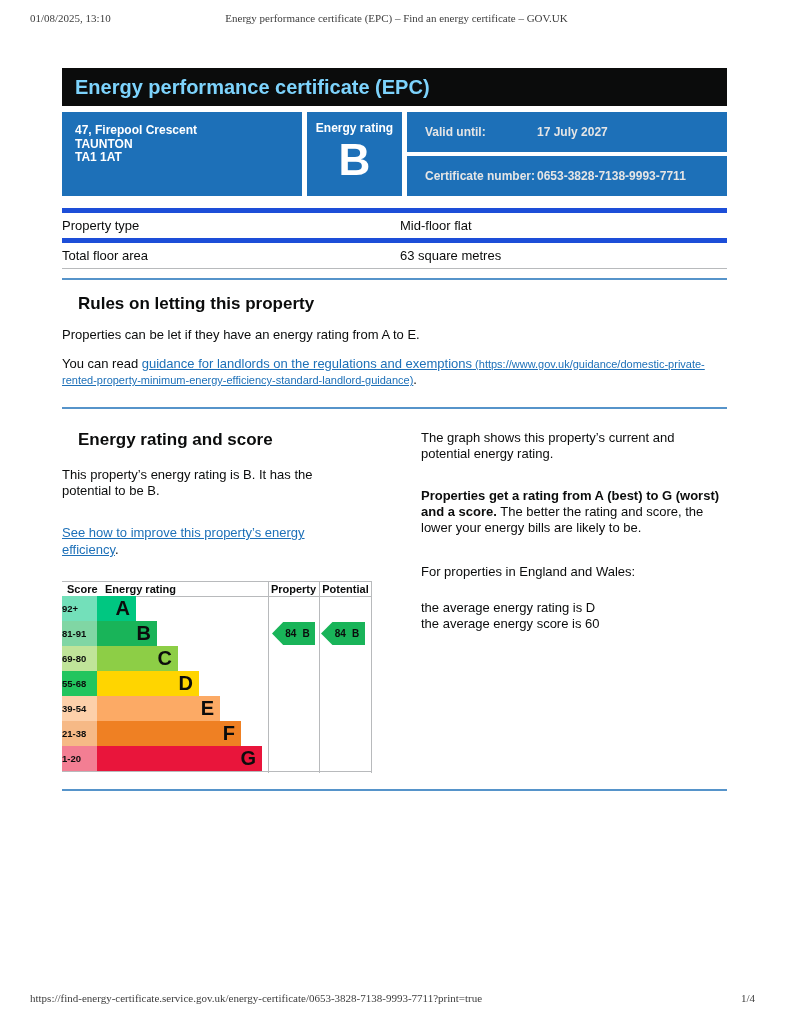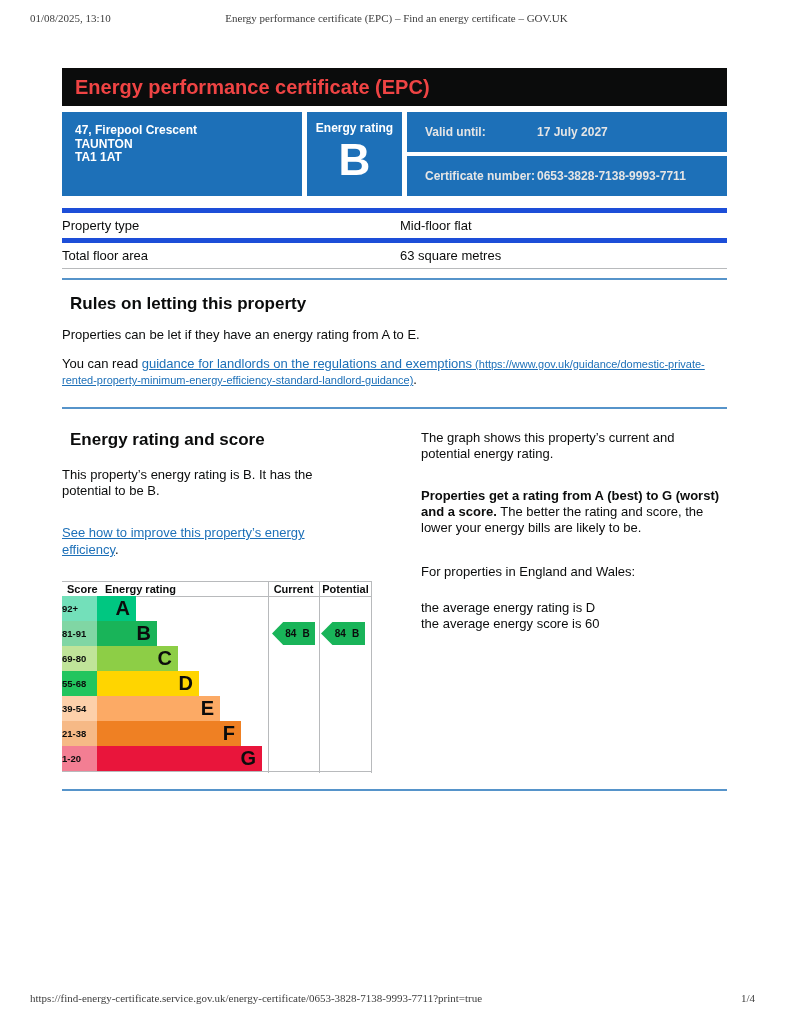--- a/index.html
+++ b/index.html
@@ -12,21 +12,21 @@
   .print-header{position:absolute;top:12px;left:30px;right:30px;height:14px;
     font-family:"Liberation Serif", serif;font-size:11px;color:#3d3d3d;}
   .print-header .ph-date{position:absolute;left:0;top:0;}
   .print-header .ph-title{position:absolute;left:0;right:0;text-align:center;top:0;}
   .print-footer{position:absolute;bottom:18px;left:30px;right:30px;height:14px;
     font-family:"Liberation Serif", serif;font-size:11px;color:#3d3d3d;}
   .print-footer .pf-url{position:absolute;left:0;top:0;}
   .print-footer .pf-page{position:absolute;right:8px;top:0;}
   
   .page{position:absolute;left:62px;top:0;width:665px;}
-  .banner{margin-top:68px;height:38px;background:#0b0c0c;color:#ef4444;
+  .banner{margin-top:68px;height:38px;background:#0b0c0c;color:#7dd3fc;
     font-size:20px;font-weight:bold;line-height:38px;padding-left:13px;box-sizing:border-box;}
   
   .summary{margin-top:6px;display:flex;gap:5px;height:84px;}
   .addr-box{width:240px;background:#1d70b8;color:#fff;box-sizing:border-box;
     padding:12px 0 0 13px;font-size:12px;font-weight:bold;line-height:13.5px;}
   .rating-box{width:95px;background:#1d70b8;color:#fff;text-align:center;box-sizing:border-box;padding-top:9px;}
   .rating-box .rb-label{font-size:12px;font-weight:bold;}
   .rating-box .rb-value{font-size:44px;font-weight:bold;line-height:48px;margin-top:1px;}
   .meta-box{flex:1;display:flex;flex-direction:column;gap:4px;}
   .meta-row{flex:1;background:#1d70b8;color:#e5e5e5;display:flex;align-items:center;font-size:12px;font-weight:bold;}
@@ -34,21 +34,21 @@
   .meta-row .mr-value{padding-left:0;}
   
   .facts{margin-top:12px;}
   .fact-row{height:25px;display:flex;align-items:center;font-size:13px;border-top:5px solid #1d4ed8;}
   .fact-row:last-child{border-bottom:1px solid #b8babc;}
   .fact-label{width:338px;}
   .rule-blue{height:2px;background:#5694ca;border:none;margin:0;}
   .r1{margin-top:9px;}
   .r2{margin-top:19px;}
   .r3{margin-top:15px;}
-  h2.sect{font-size:17px;font-weight:bold;margin:14px 0 0 8px;}
+  h2.sect{font-size:17px;font-weight:bold;margin:14px 0 0 16px;}
   p.body{font-size:13px;line-height:16px;margin:13px 0 0 0;}
   a.lnk{color:#1d70b8;text-decoration:underline;cursor:pointer;}
   .lnk-small{font-size:11px;}
   
   .columns{margin-top:21px;display:flex;}
   .col-left{width:333px;}
   .col-right{width:306px;margin-left:26px;font-size:13px;line-height:16px;}
   .col-left h2.sect{margin-top:0;}
   .col-left p.body{max-width:300px;margin-top:17px;}
   .improve{display:block;max-width:300px;font-size:13px;line-height:17px;margin-top:25px;}
@@ -137,21 +137,21 @@
       <div class="epc">
         <div class="hline" style="top:0;"></div>
         <div class="hline" style="top:15px;"></div>
         <div class="hline" style="top:190px;"></div>
         <div class="vline" style="left:206px;"></div>
         <div class="vline" style="left:257px;"></div>
         <div class="vline" style="left:309px;"></div>
 
         <span class="hdr hdr-score">Score</span>
         <span class="hdr hdr-rating">Energy rating</span>
-        <span class="hdr hdr-current">Current</span>
+        <span class="hdr hdr-current">Property</span>
         <span class="hdr hdr-potential">Potential</span>
 
         <div class="band-row" style="top:15px;">
           <div class="band-score" style="background: rgb(115, 224, 186);">92+</div>
           <div class="band-bar" style="background: rgb(0, 199, 129); width: 39px;">A</div>
         </div>
         <div class="band-row" style="top:40px;">
           <div class="band-score" style="background: rgb(128, 214, 164);">81-91</div>
           <div class="band-bar" style="background: rgb(25, 180, 89); width: 60px;">B</div>
         </div>

